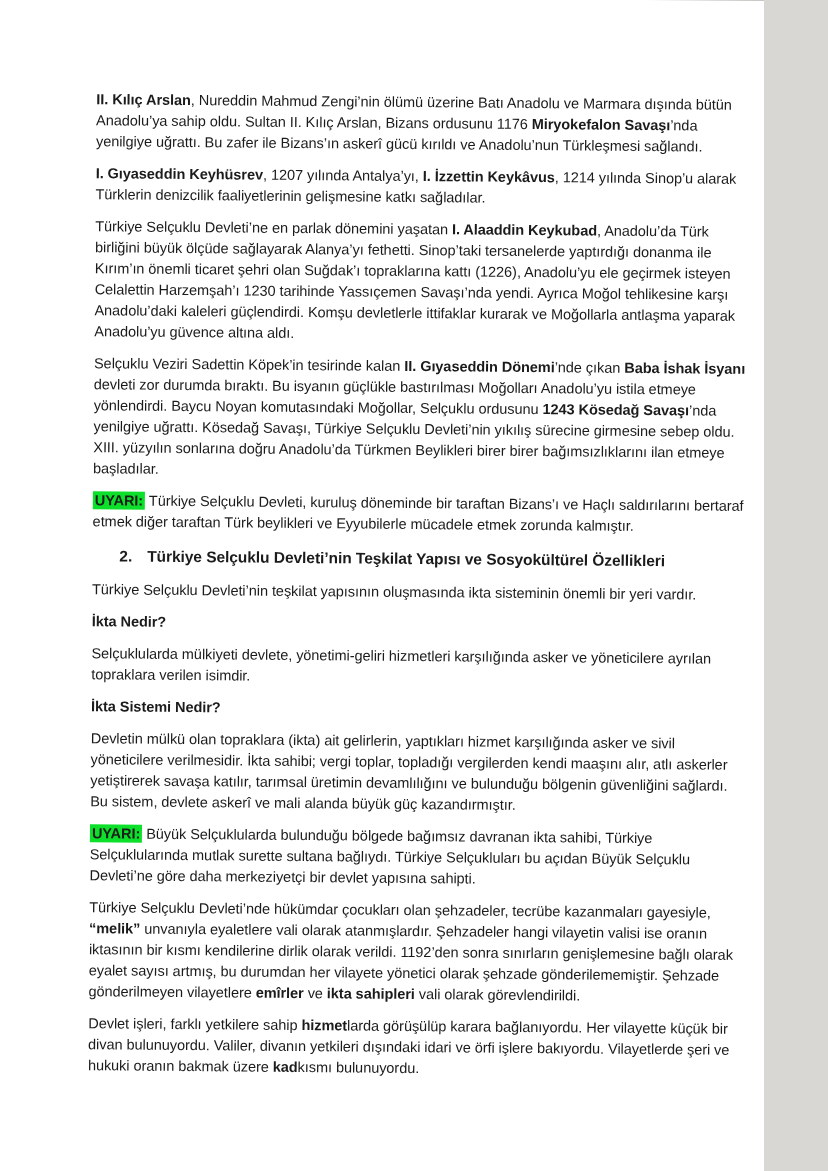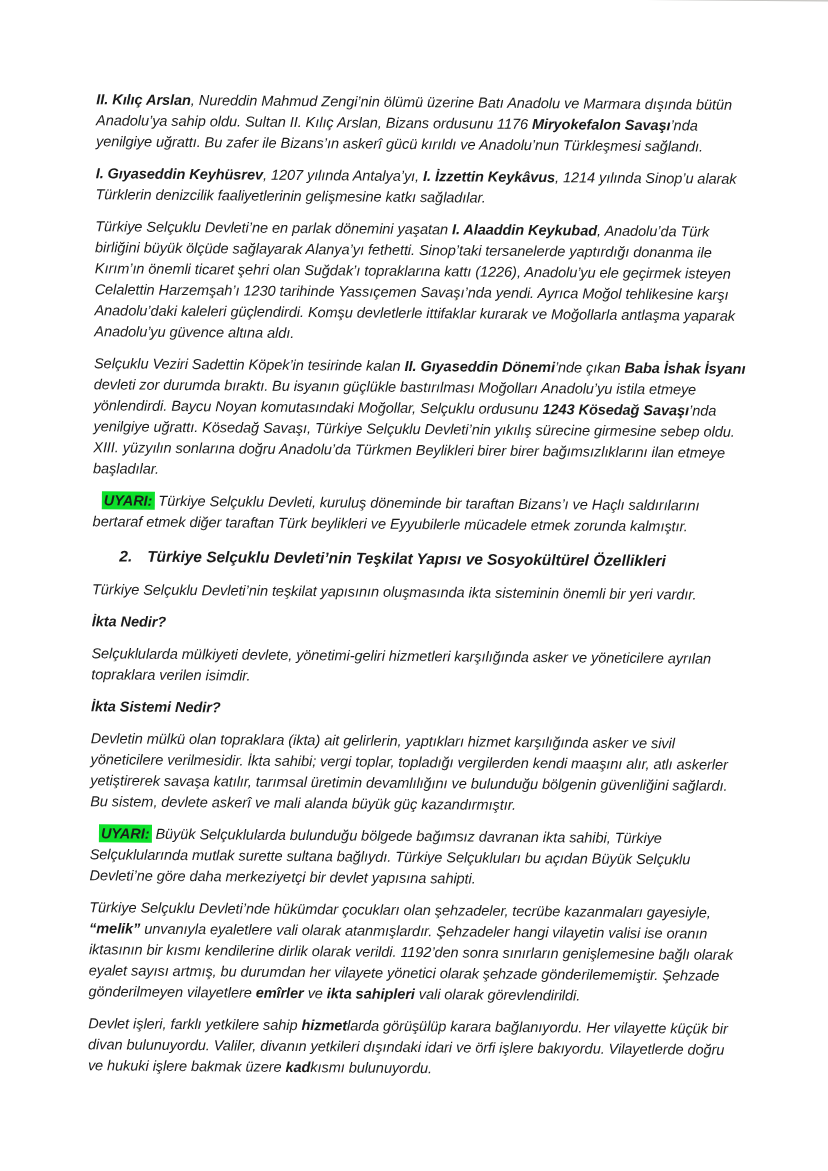--- a/index.html
+++ b/index.html
@@ -5,23 +5,22 @@
   * { box-sizing: border-box; }
   html, body { margin: 0; padding: 0; }
   body {
     width: 828px; height: 1171px;
     background: #d8d7d4;
     font-family: "Liberation Sans", sans-serif;
     overflow: hidden;
   }
   .canvas {
     position: relative;
-    width: 828px; height: 1171px;
+    width: 764px; height: 1171px;
     overflow: hidden;
-    font-style: italic;
   }
   .sheet {
     position: absolute;
     left: -14px; top: -2px;
     width: 858px; height: 1202px;
     background: #ffffff;
     transform: rotate(0.5deg);
     box-shadow: 0 1px 5px rgba(0,0,0,0.28);
   }
   .content {
@@ -29,21 +28,21 @@
     left: 106px; top: 94px;
     width: 652px;
     color: #1b1b1b;
     font-size: 14.5px;
     line-height: 21px;
     letter-spacing: -0.05px;
     text-align: left;
   }
   .para { margin: 0 0 11px 0; }
   .b, .subhead { font-weight: bold; }
-  .hl { padding: 1px 2px; margin-left: 9px; }
+  .hl { padding: 1px 2px; }
   .heading {
     margin: 13px 0 13px 0;
     padding-left: 27px;
     font-weight: bold;
     font-size: 15.5px;
     line-height: 21px;
   }
   .hnum { margin-right: 15px; }
 </style>
 </head>
@@ -72,17 +71,17 @@
       <p class="para">Selçuklularda mülkiyeti devlete, yönetimi-geliri hizmetleri karşılığında asker ve yöneticilere ayrılan topraklara verilen isimdir.</p>
 
       <p class="para subhead">İkta Sistemi Nedir?</p>
 
       <p class="para">Devletin mülkü olan topraklara (ikta) ait gelirlerin, yaptıkları hizmet karşılığında asker ve sivil yöneticilere verilmesidir. İkta sahibi; vergi toplar, topladığı vergilerden kendi maaşını alır, atlı askerler yetiştirerek savaşa katılır, tarımsal üretimin devamlılığını ve bulunduğu bölgenin güvenliğini sağlardı. Bu sistem, devlete askerî ve mali alanda büyük güç kazandırmıştır.</p>
 
       <p class="para"><span class="b hl" style="background-color: rgb(12, 224, 42);">UYARI:</span><span> Büyük Selçuklularda bulunduğu bölgede bağımsız davranan ikta sahibi, Türkiye Selçuklularında mutlak surette sultana bağlıydı. Türkiye Selçukluları bu açıdan Büyük Selçuklu Devleti’ne göre daha merkeziyetçi bir devlet yapısına sahipti.</span></p>
 
       <p class="para"><span>Türkiye Selçuklu Devleti’nde hükümdar çocukları olan şehzadeler, tecrübe kazanmaları gayesiyle, </span><span class="b">“melik”</span><span> unvanıyla eyaletlere vali olarak atanmışlardır. Şehzadeler hangi vilayetin valisi ise oranın iktasının bir kısmı kendilerine dirlik olarak verildi. 1192’den sonra sınırların genişlemesine bağlı olarak eyalet sayısı artmış, bu durumdan her vilayete yönetici olarak şehzade gönderilememiştir. Şehzade gönderilmeyen vilayetlere </span><span class="b">emîrler</span><span> ve </span><span class="b">ikta sahipleri</span><span> vali olarak görevlendirildi.</span></p>
 
-      <p class="para"><span>Devlet işleri, farklı yetkilere sahip </span><span class="b">hizmet</span><span>larda görüşülüp karara bağlanıyordu. Her vilayette küçük bir divan bulunuyordu. Valiler, divanın yetkileri dışındaki idari ve örfi işlere bakıyordu. Vilayetlerde doğru ve hukuki işlere bakmak üzere </span><span class="b">kad</span><span>kısmı bulunuyordu.</span></p>
+      <p class="para"><span>Devlet işleri, farklı yetkilere sahip </span><span class="b">hizmet</span><span>larda görüşülüp karara bağlanıyordu. Her vilayette küçük bir divan bulunuyordu. Valiler, divanın yetkileri dışındaki idari ve örfi işlere bakıyordu. Vilayetlerde şeri ve hukuki oranın bakmak üzere </span><span class="b">kad</span><span>kısmı bulunuyordu.</span></p>
 
     </div>
   </div>
 </div>
 
 </body></html>

